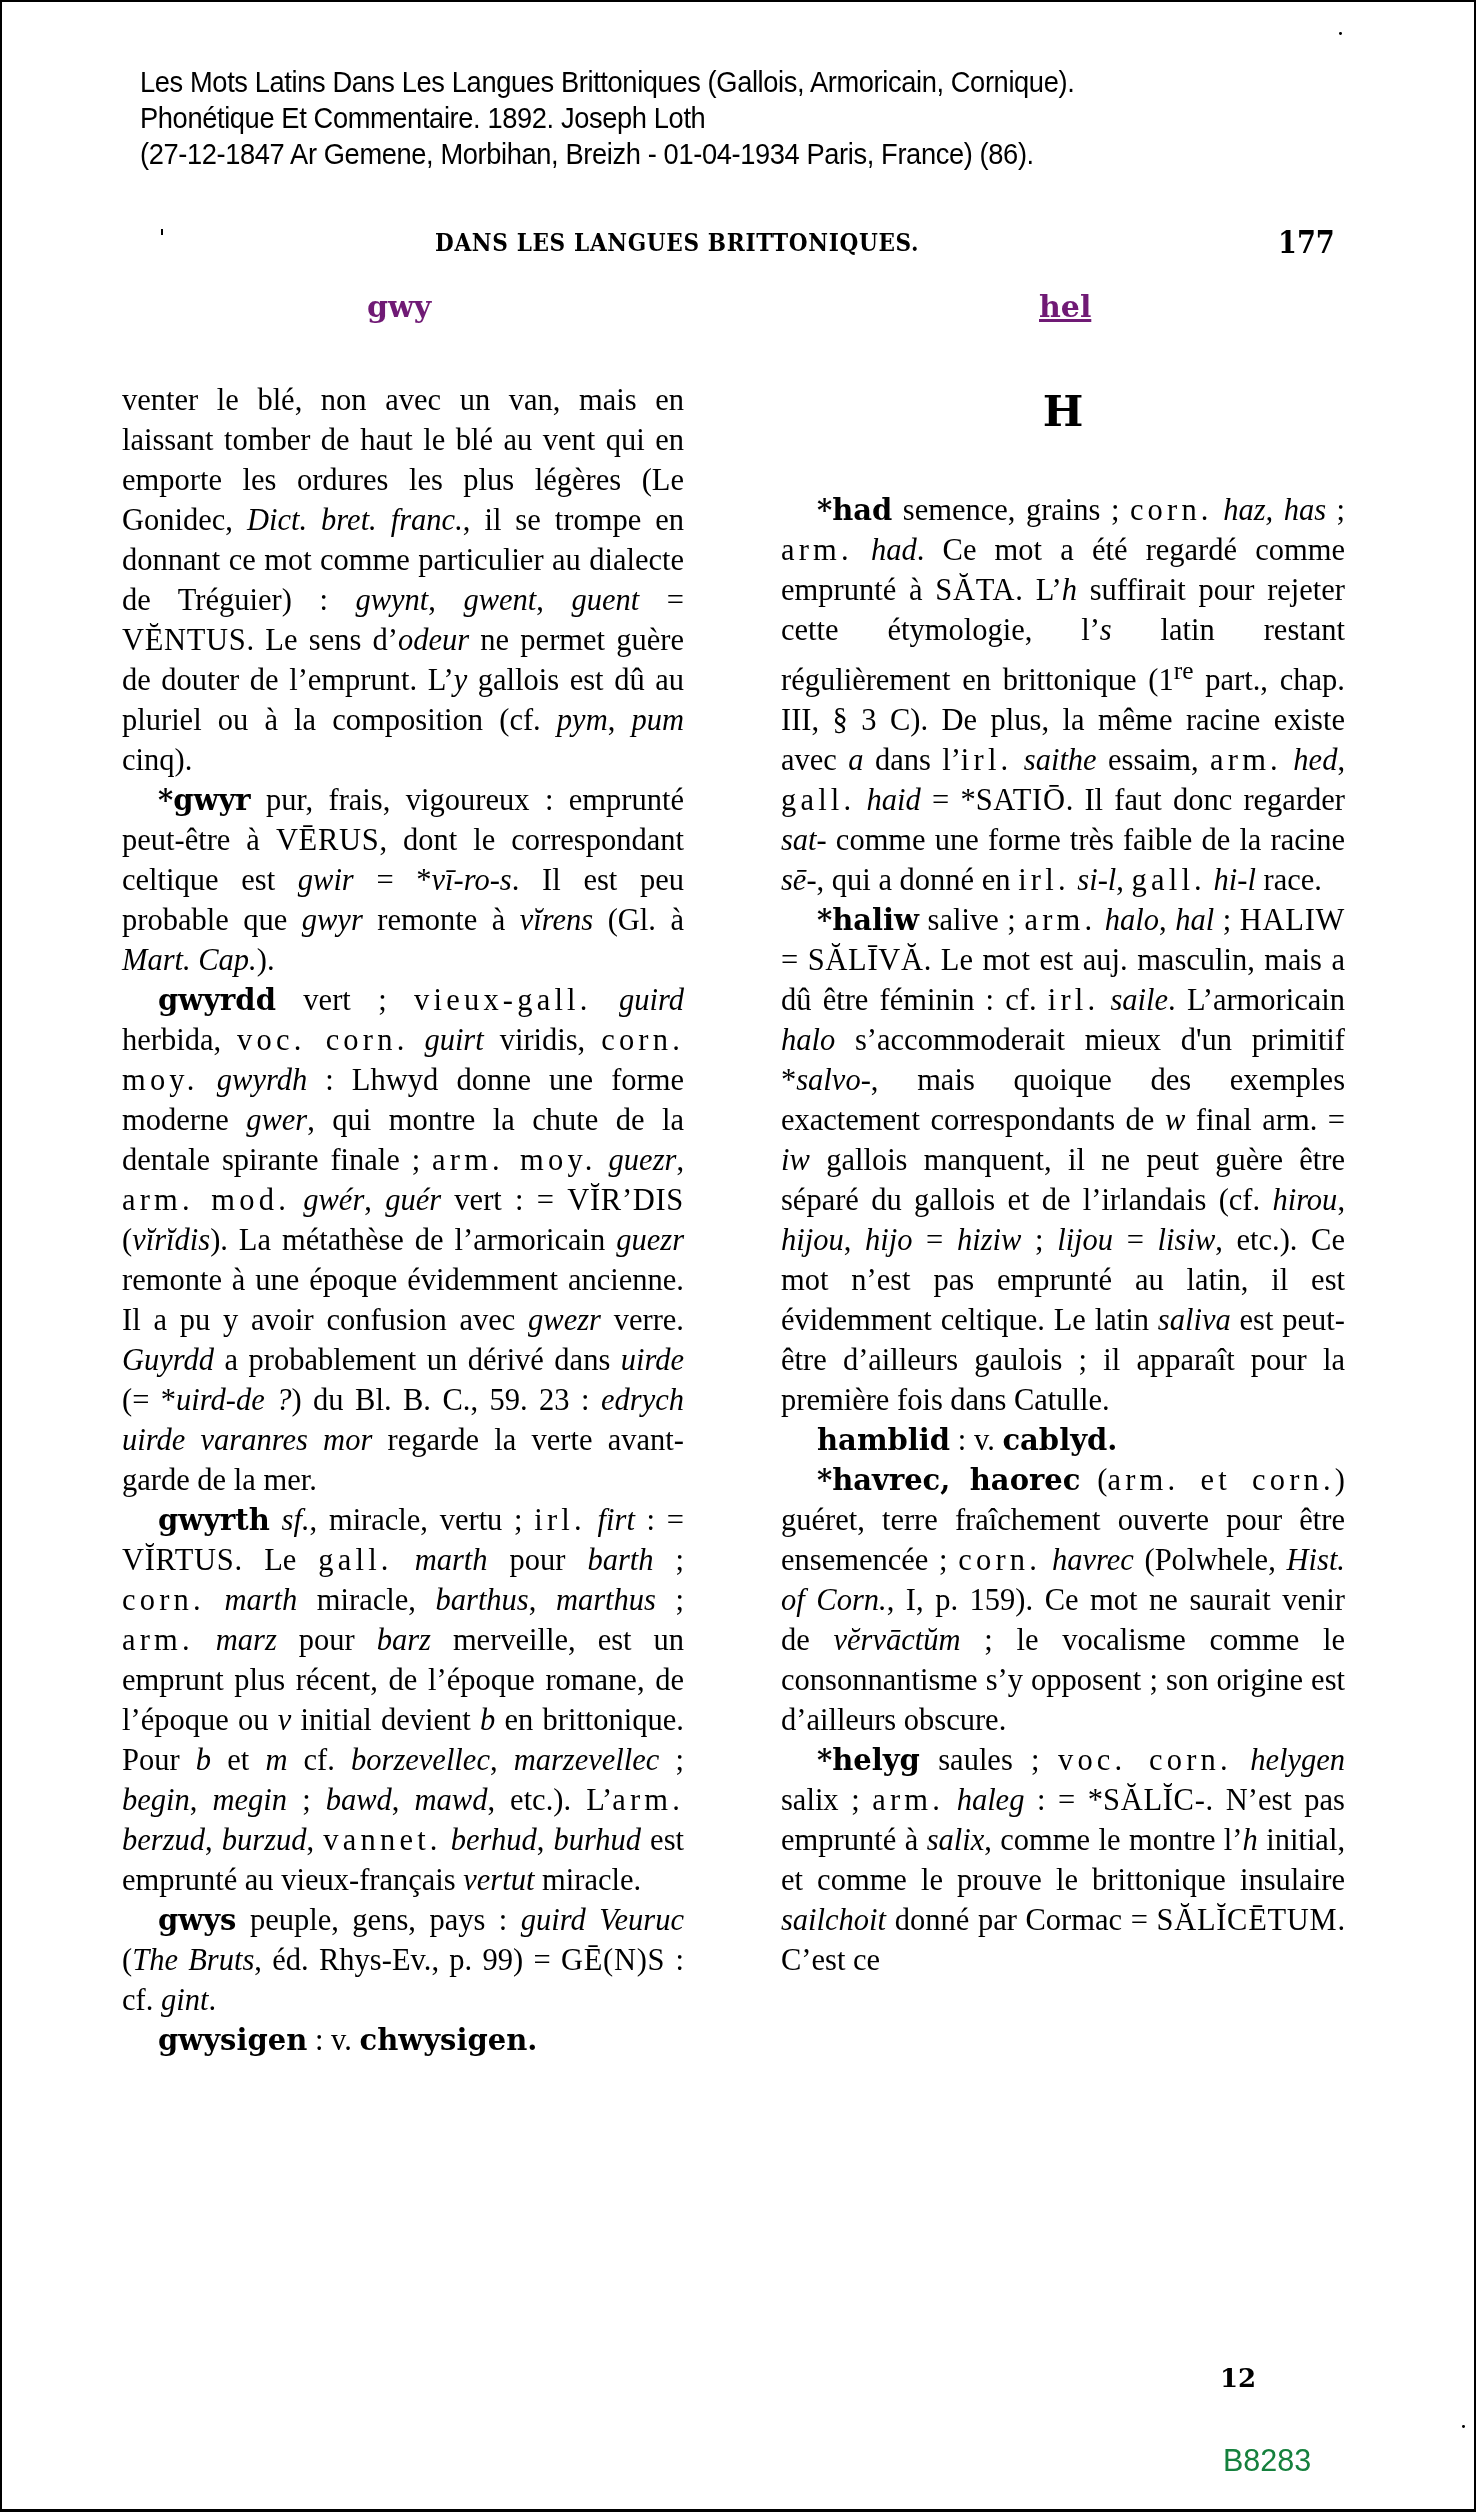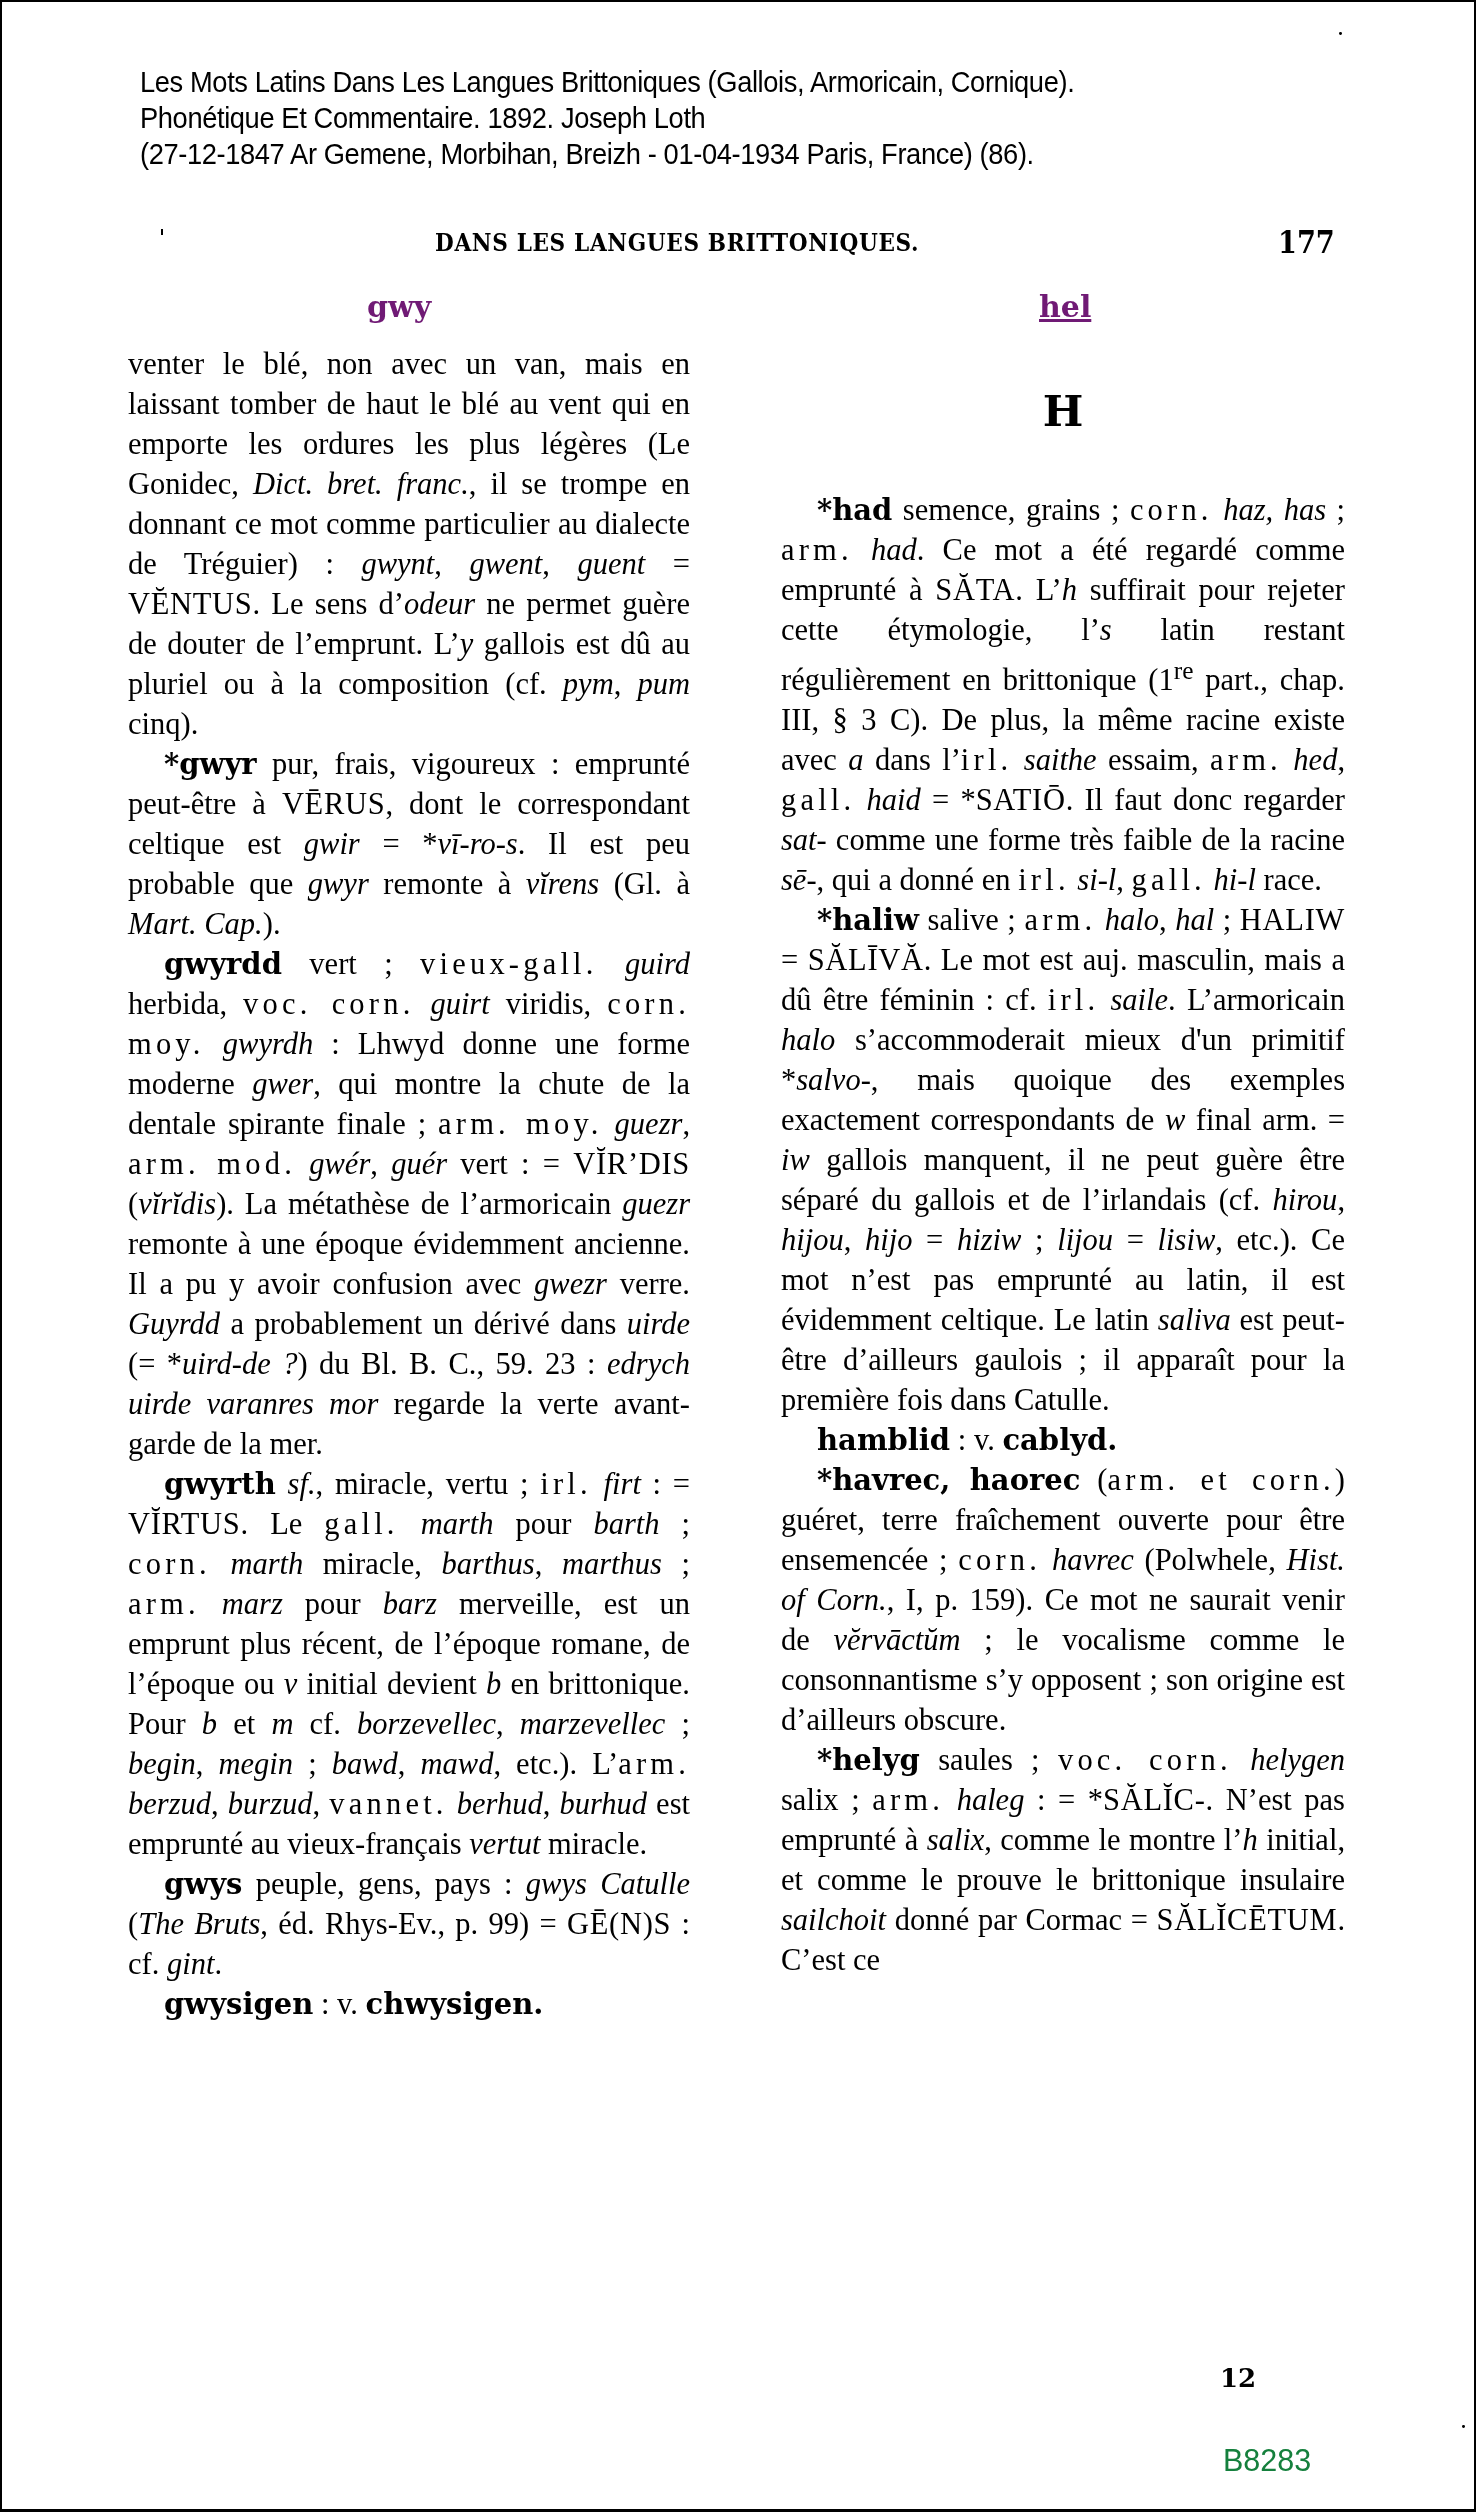--- a/index.html
+++ b/index.html
@@ -30,21 +30,21 @@
       position: absolute; top: 289px;
       font-family: "DejaVu Serif", serif; font-weight: bold; font-size: 30px; color: #701a75;
     }
     .guide.left { left: 367px; }
     .guide.right { left: 1039px; text-decoration: underline; }
     .col {
       position: absolute; top: 344px;
       font-family: "Liberation Serif", serif; font-size: 30.5px; line-height: 40px;
       color: #000; text-align: justify; hyphens: manual;
     }
-    .col.left { left: 128px; width: 562px; }
+    .col.left { left: 122px; width: 562px; margin-top: 36px; }
     .col.right { left: 781px; width: 564px; top: 344px; }
     .col p { margin: 0; text-indent: 0; }
     .col p.entry { text-indent: 36px; }
     .col p.cont { text-indent: 0; }
     .hw { font-family: "DejaVu Serif", serif; font-weight: bold; font-size: 29px; }
     .sc { font-variant: small-caps; letter-spacing: 0.7px; }
     .sp { letter-spacing: 4.2px; }
     i { font-style: italic; }
     .letter-h {
       text-align: center; font-family: "DejaVu Serif", serif; font-weight: bold;
@@ -81,21 +81,21 @@
 
 <div class="col left">
   <p class="cont"><span>venter le blé, non avec un van, mais en laissant tomber de haut le blé au vent qui en emporte les ordures les plus légères (Le Gonidec, </span><i>Dict. bret. franc.</i><span>, il se trompe en donnant ce mot comme particulier au dialecte de Tréguier) : </span><i>gwynt</i><span>, </span><i>gwent</i><span>, </span><i>guent</i><span> = </span><span class="sc">VĔNTUS</span><span>. Le sens d’</span><i>odeur</i><span> ne permet guère de douter de l’em­prunt. L’</span><i>y</i><span> gallois est dû au pluriel ou à la composition (cf. </span><i>pym</i><span>, </span><i>pum</i><span> cinq).</span></p>
 
   <p class="entry"><span class="hw">*gwyr</span><span> pur, frais, vigoureux : emprunté peut-être à </span><span class="sc">VĒRUS</span><span>, dont le correspondant celtique est </span><i>gwir</i><span> = *</span><i>vī-ro-s</i><span>. Il est peu probable que </span><i>gwyr</i><span> remonte à </span><i>vĭrens</i><span> (Gl. à </span><i>Mart. Cap.</i><span>).</span></p>
 
   <p class="entry"><span class="hw">gwyrdd</span><span> vert ; </span><span class="sp">vieux-gall.</span><span> </span><i>guird</i><span> herbida, </span><span class="sp">voc. corn.</span><span> </span><i>guirt</i><span> viridis, </span><span class="sp">corn. moy.</span><span> </span><i>gwyrdh</i><span> : Lhwyd donne une forme moderne </span><i>gwer</i><span>, qui montre la chute de la dentale spirante finale ; </span><span class="sp">arm. moy.</span><span> </span><i>guezr</i><span>, </span><span class="sp">arm. mod.</span><span> </span><i>gwér</i><span>, </span><i>guér</i><span> vert : = </span><span class="sc">VĬR’DIS</span><span> (</span><i>vĭrĭdis</i><span>). La métathèse de l’armoricain </span><i>guezr</i><span> re­monte à une époque évidemment an­cienne. Il a pu y avoir confusion avec </span><i>gwezr</i><span> verre. </span><i>Guyrdd</i><span> a probablement un dérivé dans </span><i>uirde</i><span> (= *</span><i>uird-de ?</i><span>) du Bl. B. C., 59. 23 : </span><i>edrych uirde varanres mor</i><span> regarde la verte avant-garde de la mer.</span></p>
 
   <p class="entry"><span class="hw">gwyrth</span><span> </span><i>sf.</i><span>, miracle, vertu ; </span><span class="sp">irl.</span><span> </span><i>firt</i><span> : = </span><span class="sc">VĬRTUS</span><span>. Le </span><span class="sp">gall.</span><span> </span><i>marth</i><span> pour </span><i>barth</i><span> ; </span><span class="sp">corn.</span><span> </span><i>marth</i><span> miracle, </span><i>barthus</i><span>, </span><i>marthus</i><span> ; </span><span class="sp">arm.</span><span> </span><i>marz</i><span> pour </span><i>barz</i><span> merveille, est un emprunt plus récent, de l’époque romane, de l’épo­que ou </span><i>v</i><span> initial devient </span><i>b</i><span> en britto­nique. Pour </span><i>b</i><span> et </span><i>m</i><span> cf. </span><i>borzevellec</i><span>, </span><i>marzevellec</i><span> ; </span><i>begin</i><span>, </span><i>megin</i><span> ; </span><i>bawd</i><span>, </span><i>mawd</i><span>, etc.). L’</span><span class="sp">arm.</span><span> </span><i>berzud</i><span>, </span><i>burzud</i><span>, </span><span class="sp">vannet.</span><span> </span><i>berhud</i><span>, </span><i>burhud</i><span> est em­prunté au vieux-français </span><i>vertut</i><span> mi­racle.</span></p>
 
-  <p class="entry"><span class="hw">gwys</span><span> peuple, gens, pays : </span><i>gwys Catulle</i><span> (</span><i>The Bruts</i><span>, éd. Rhys-Ev., p. 99) = </span><span class="sc">GĒ(N)S</span><span> : cf. </span><i>gint</i><span>.</span></p>
+  <p class="entry"><span class="hw">gwys</span><span> peuple, gens, pays : </span><i>guird Veuruc</i><span> (</span><i>The Bruts</i><span>, éd. Rhys-Ev., p. 99) = </span><span class="sc">GĒ(N)S</span><span> : cf. </span><i>gint</i><span>.</span></p>
 
   <p class="entry" style="text-align:left;"><span class="hw">gwysigen</span><span> : v. </span><span class="hw">chwysigen.</span></p>
 </div>
 
 <div class="col right">
   <div class="letter-h">H</div>
 
   <p class="entry"><span class="hw">*had</span><span> semence, grains ; </span><span class="sp">corn.</span><span> </span><i>haz, has</i><span> ; </span><span class="sp">arm.</span><span> </span><i>had</i><span>. Ce mot a été regardé comme emprunté à </span><span class="sc">SĂTA</span><span>. L’</span><i>h</i><span> suf­firait pour rejeter cette étymologie, l’</span><i>s</i><span> latin restant régulièrement en brittonique (1</span><sup>re</sup><span> part., chap. III, § 3 C). De plus, la même racine existe avec </span><i>a</i><span> dans l’</span><span class="sp">irl.</span><span> </span><i>saithe</i><span> essaim, </span><span class="sp">arm.</span><span> </span><i>hed</i><span>, </span><span class="sp">gall.</span><span> </span><i>haid</i><span> = *</span><span class="sc">SATIŌ</span><span>. Il faut donc regarder </span><i>sat-</i><span> comme une forme très faible de la racine </span><i>sē-</i><span>, qui a donné en </span><span class="sp">irl.</span><span> </span><i>si-l</i><span>, </span><span class="sp">gall.</span><span> </span><i>hi-l</i><span> race.</span></p>
 
 

